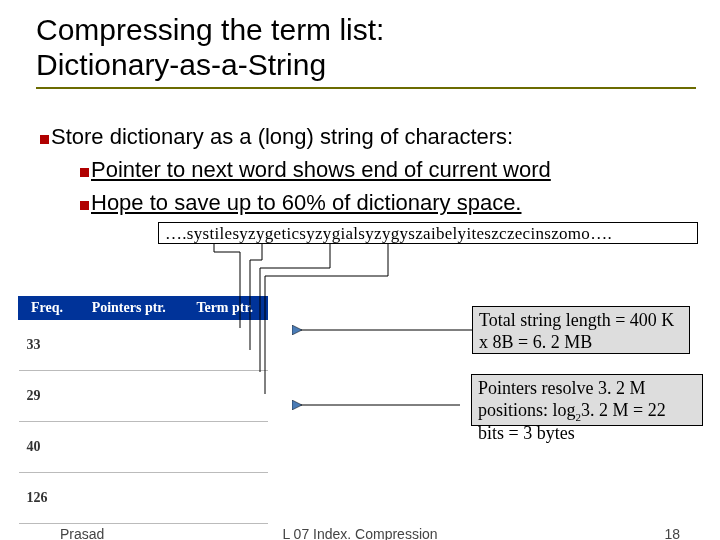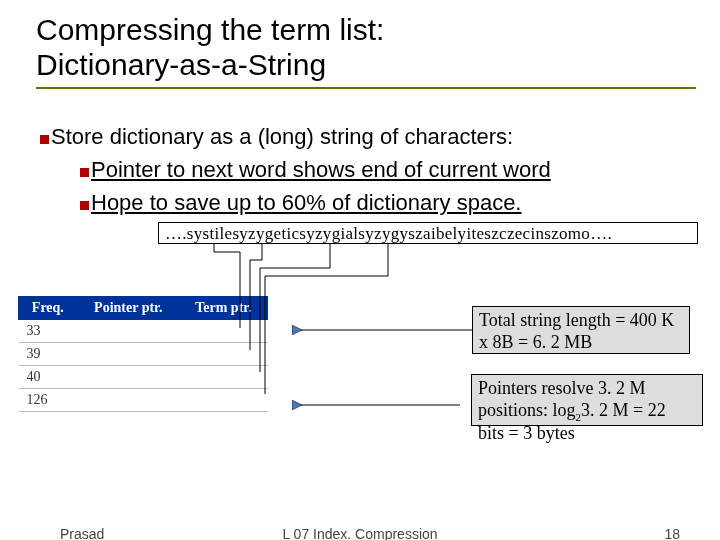--- a/index.html
+++ b/index.html
@@ -86,22 +86,23 @@
   .table th {
     background: #003399;
     color: #fff;
     font-weight: bold;
     padding: 3px 8px;
     text-align: center;
     border: 1px solid #003399;
   }
   .table td {
     border-bottom: 1px solid #bbb;
-    padding: 3px 8px;
+    padding: 17px 8px;
     color: #333;
+    font-weight: bold;
   }
   .table td:nth-child(2), .table td:nth-child(3) {
     color: transparent;
   }
   .callout {
     position: absolute;
     border: 1px solid #000;
     background: #ddd;
     font-family: "Times New Roman", serif;
     font-size: 18px;
@@ -169,32 +170,32 @@
   </div>
 
   <div class="string-box">
     <span>….systilesyzygeticsyzygialsyzygyszaibelyiteszczecinszomo….</span>
   </div>
 
   <table class="table">
     <thead>
       <tr>
         <th>Freq.</th>
-        <th>Pointer ptr.</th>
+        <th>Pointers ptr.</th>
         <th>Term ptr.</th>
       </tr>
     </thead>
     <tbody>
       <tr>
           <td>33</td>
           <td>.</td>
           <td>.</td>
         </tr>
       <tr>
-          <td>39</td>
+          <td>29</td>
           <td>.</td>
           <td>.</td>
         </tr>
       <tr>
           <td>40</td>
           <td>.</td>
           <td>.</td>
         </tr>
       <tr>
           <td>126</td>

